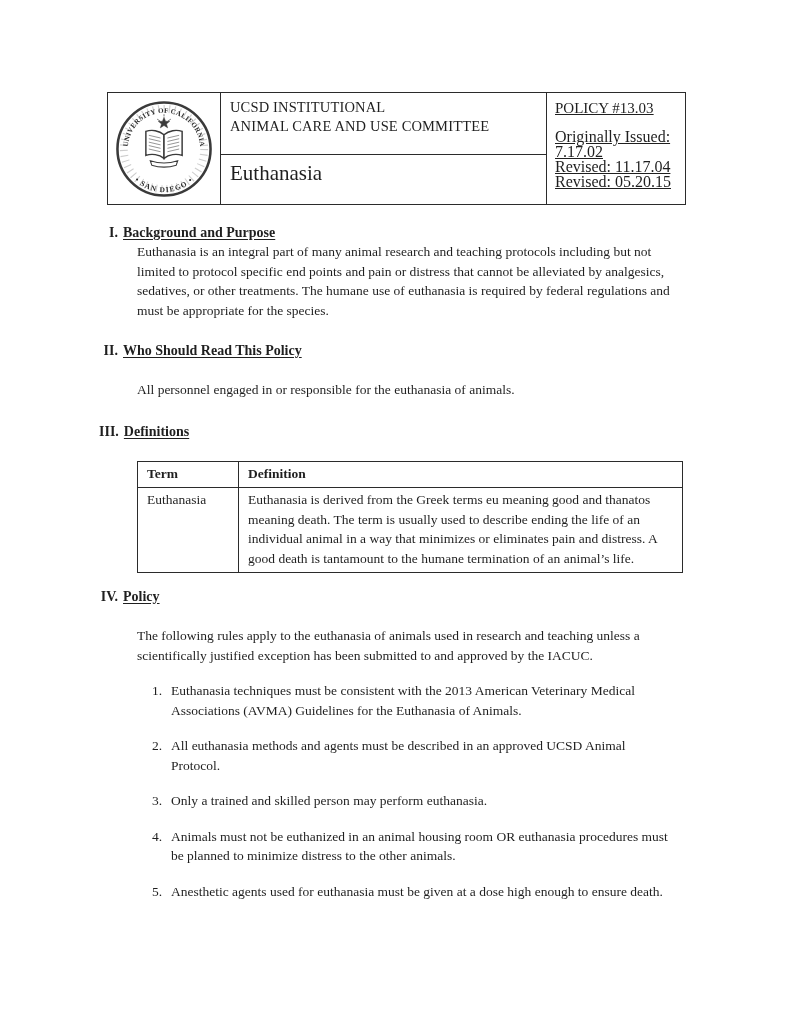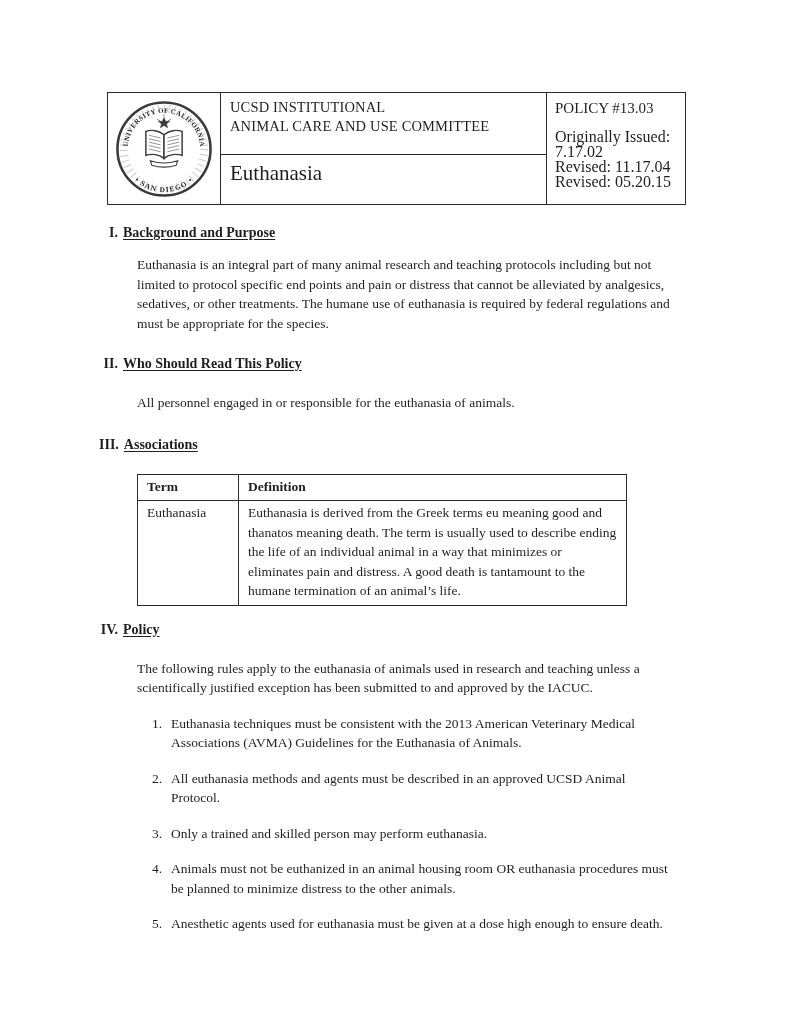--- a/index.html
+++ b/index.html
@@ -33,20 +33,21 @@
     font-size:14.5px; line-height:18.5px; letter-spacing:0.15px;
   }
   .hdr-mid-bottom {
     flex:1; padding:5px 8px 0 9px;
     font-size:21px; line-height:26px;
   }
   .hdr-right-cell {
     width:139px; flex:0 0 139px;
     border-left:1.4px solid #2b2b2b;
     padding:6px 7px 0 8px;
+    text-decoration:underline;
   }
   .policy-num { font-size:15px; line-height:19px; margin-bottom:11px; }
   .rev-line { font-size:16px; line-height:15px; }
 
   
   .sec-heading {
     display:flex; align-items:baseline;
     margin-left:-8px;
     font-size:14px; font-weight:bold; line-height:19px;
   }
@@ -56,28 +57,28 @@
   .sec-heading.h1 { margin-top:18px; }
   .sec-heading.h2 { margin-top:21px; }
   .sec-heading.h3 { margin-top:22px; }
   .sec-heading.h4 { margin-top:14px; }
 
   
   .para {
     margin-left:30px; width:549px;
     font-size:13.5px; line-height:19.5px;
   }
-  .para.p1 { margin-top:13px; }
+  .para.p1 { }
   .para.p2 { margin-top:20px; }
   .para.p4 { margin-top:20px; }
 
   
   .def-table {
     margin:20px 0 0 30px;
-    width:490px;
+    width:546px;
     border-collapse:collapse;
     font-size:13.5px; line-height:19.5px;
   }
   .def-table th, .def-table td {
     border:1.3px solid #2b2b2b;
     padding:2px 9px 4px 9px;
     text-align:left; vertical-align:top;
   }
   .def-table th { font-weight:bold; }
   .col-term { width:101px; }
@@ -167,21 +168,21 @@
     <div class="para p1">Euthanasia is an integral part of many animal research and teaching protocols including but not limited to protocol specific end points and pain or distress that cannot be alleviated by analgesics, sedatives, or other treatments. The humane use of euthanasia is required by federal regulations and must be appropriate for the species.</div>
 
     <div class="sec-heading h2">
       <span class="sec-num">II.</span>
       <span class="sec-title">Who Should Read This Policy</span>
     </div>
     <div class="para p2">All personnel engaged in or responsible for the euthanasia of animals.</div>
 
     <div class="sec-heading h3">
       <span class="sec-num">III.</span>
-      <span class="sec-title">Associations</span>
+      <span class="sec-title">Definitions</span>
     </div>
     <table class="def-table">
       <tbody>
           <tr>
         <th class="col-term">Term</th>
         <th>Definition</th>
       </tr>
       <tr>
         <td>Euthanasia</td>
         <td>Euthanasia is derived from the Greek terms eu meaning good and thanatos meaning death. The term is usually used to describe ending the life of an individual animal in a way that minimizes or eliminates pain and distress. A good death is tantamount to the humane termination of an animal’s life.</td>

